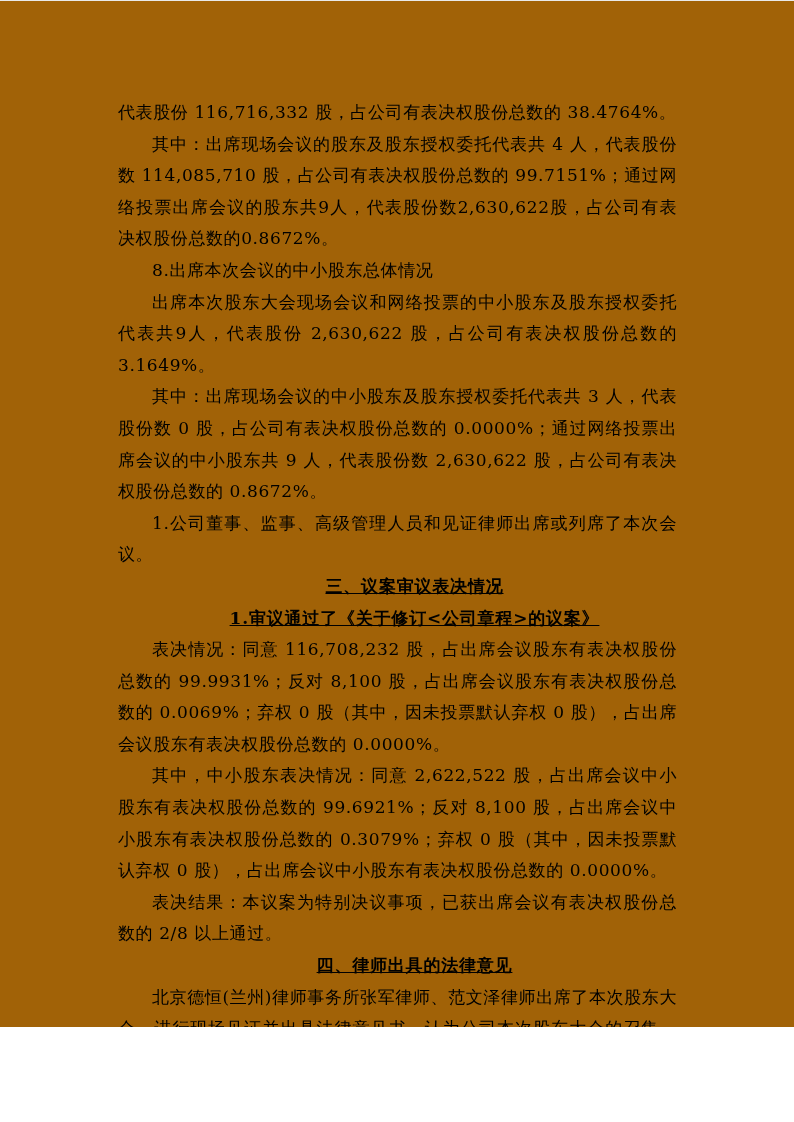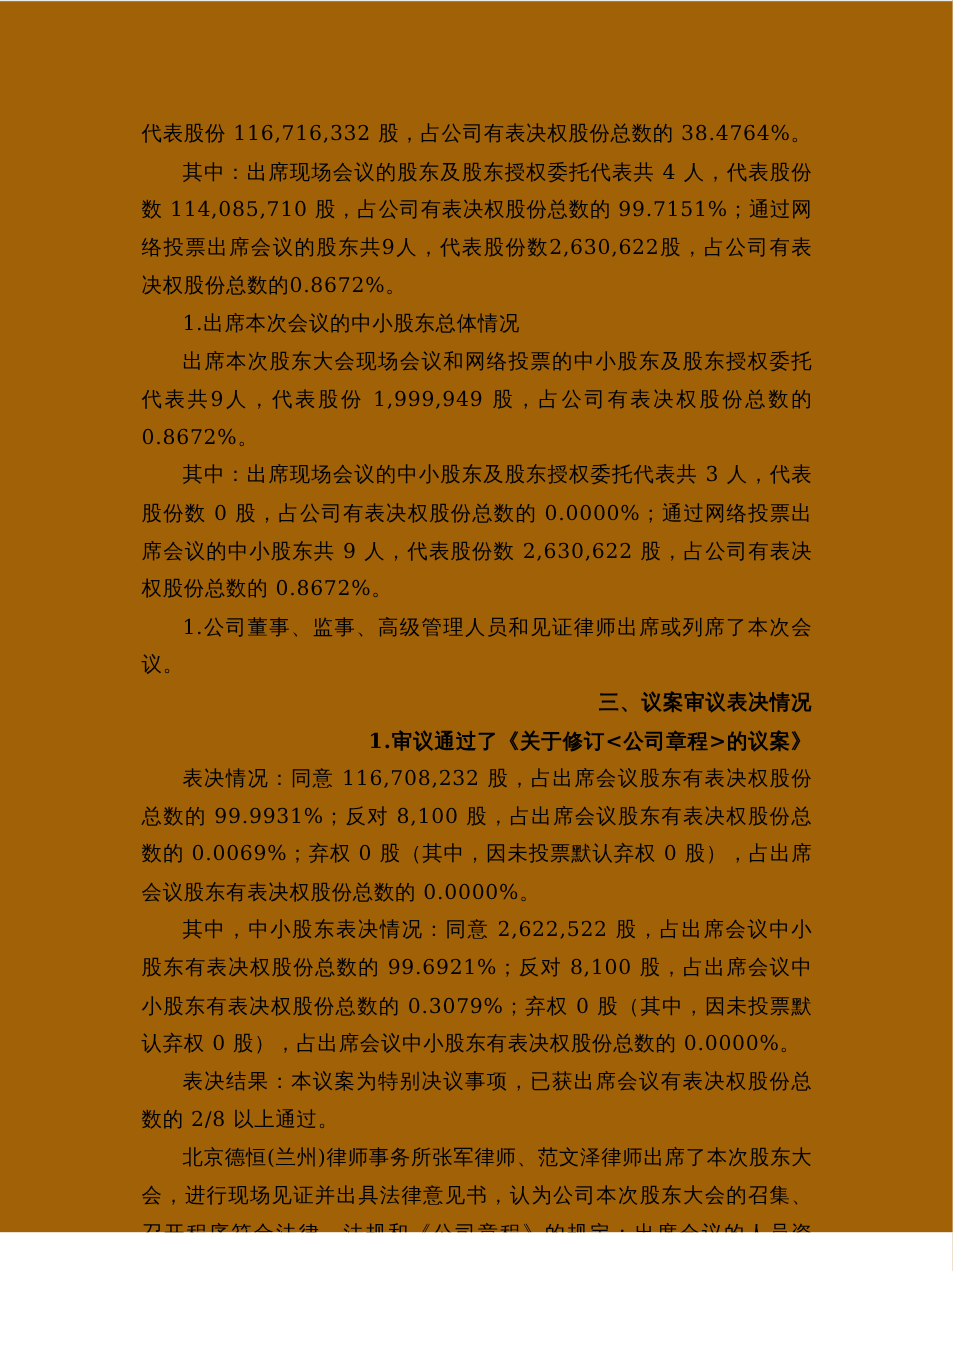--- a/index.html
+++ b/index.html
@@ -38,37 +38,39 @@
     text-align: justify;
     text-justify: inter-ideograph;
     text-indent: 2em;
     word-break: break-word;
   }
   .content p.no-indent {
     text-indent: 0;
   }
   .content p.heading {
     font-weight: 700;
-    text-align: right;
+    text-align: center;
     letter-spacing: 0.8px;
+    text-decoration: underline;
   }
 </style>
 </head>
 <body>
 
 <div class="page">
   <div class="page-top-edge"></div>
   <div class="content">
     <p class="body no-indent">代表股份 116,716,332 股，占公司有表决权股份总数的 38.4764%。</p>
     <p class="body">其中：出席现场会议的股东及股东授权委托代表共 4 人，代表股份数 114,085,710 股，占公司有表决权股份总数的 99.7151%；通过网络投票出席会议的股东共9人，代表股份数2,630,622股，占公司有表决权股份总数的0.8672%。</p>
-    <p class="body">1.出席本次会议的中小股东总体情况</p>
-    <p class="body">出席本次股东大会现场会议和网络投票的中小股东及股东授权委托代表共9人，代表股份 1,999,949 股，占公司有表决权股份总数的 0.8672%。</p>
+    <p class="body">8.出席本次会议的中小股东总体情况</p>
+    <p class="body">出席本次股东大会现场会议和网络投票的中小股东及股东授权委托代表共9人，代表股份 2,630,622 股，占公司有表决权股份总数的 3.1649%。</p>
     <p class="body">其中：出席现场会议的中小股东及股东授权委托代表共 3 人，代表股份数 0 股，占公司有表决权股份总数的 0.0000%；通过网络投票出席会议的中小股东共 9 人，代表股份数 2,630,622 股，占公司有表决权股份总数的 0.8672%。</p>
     <p class="body">1.公司董事、监事、高级管理人员和见证律师出席或列席了本次会议。</p>
     <p class="heading">三、议案审议表决情况</p>
     <p class="heading">1.审议通过了《关于修订&lt;公司章程&gt;的议案》</p>
     <p class="body">表决情况：同意 116,708,232 股，占出席会议股东有表决权股份总数的 99.9931%；反对 8,100 股，占出席会议股东有表决权股份总数的 0.0069%；弃权 0 股（其中，因未投票默认弃权 0 股），占出席会议股东有表决权股份总数的 0.0000%。</p>
     <p class="body">其中，中小股东表决情况：同意 2,622,522 股，占出席会议中小股东有表决权股份总数的 99.6921%；反对 8,100 股，占出席会议中小股东有表决权股份总数的 0.3079%；弃权 0 股（其中，因未投票默认弃权 0 股），占出席会议中小股东有表决权股份总数的 0.0000%。</p>
     <p class="body">表决结果：本议案为特别决议事项，已获出席会议有表决权股份总数的 2/8 以上通过。</p>
+    <p class="heading">四、律师出具的法律意见</p>
     <p class="body">北京德恒(兰州)律师事务所张军律师、范文泽律师出席了本次股东大会，进行现场见证并出具法律意见书，认为公司本次股东大会的召集、召开程序符合法律、法规和《公司章程》的规定；出席会议的人员资格、召集人资格合法有效；会议的表决程序及表决结果合法有效；股东大会决议合法有效。</p>
 
   </div>
 </div>
 
 </body></html>

